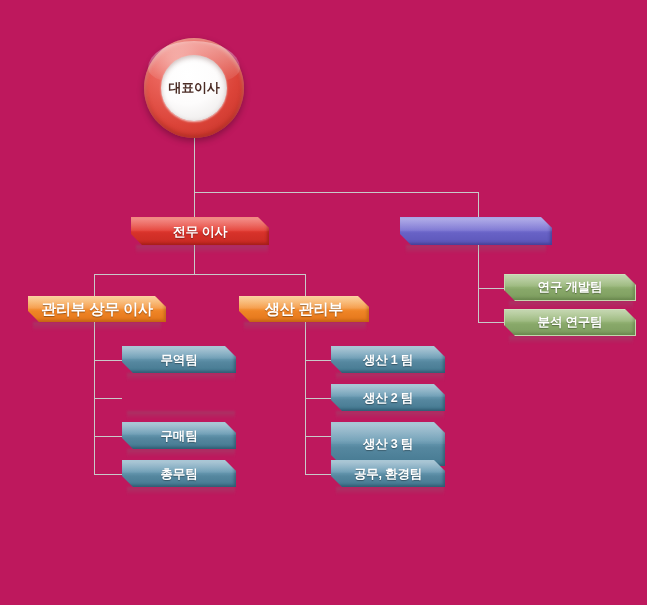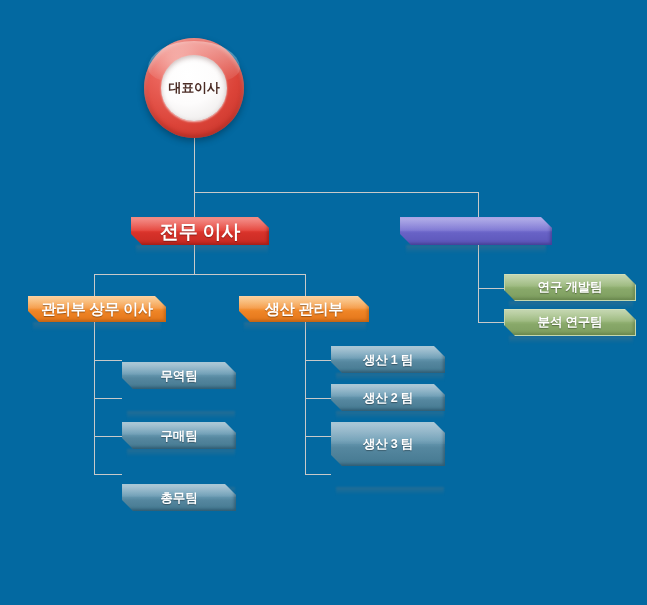--- a/index.html
+++ b/index.html
@@ -11,21 +11,21 @@
   body {
     font-family: "Liberation Sans", "DejaVu Sans", sans-serif;
     -webkit-font-smoothing: antialiased;
   }
 
   #org-chart {
     position: relative;
     width: 647px;
     height: 605px;
     overflow: hidden;
-    background: #0369a1;
+    background: #be185d;
   }
 
   
   .conn {
     position: absolute;
     background: #c9c9c9;
     z-index: 1;
   }
   .conn.h { height: 1px; }
   .conn.v { width: 1px; }
@@ -108,22 +108,21 @@
     z-index: 2;
     background: linear-gradient(to bottom, rgba(120,120,120,0.30), rgba(160,160,160,0.0));
     filter: blur(1.2px);
   }
 
   
   .box.red {
     background: linear-gradient(to bottom, #ee5a52 0%, #e54138 45%, #d7322a 55%, #c82a22 100%);
     border-top: 1px solid #f3897f;
     box-shadow: 2px 3px 4px rgba(0,0,0,0.22), inset -2px -2px 3px rgba(130,20,15,0.5);
-    font-size: 19px;
-    align-items: flex-end;
+    font-size: 13px;
   }
   .box.purple {
     background: linear-gradient(to bottom, #8c86dd 0%, #7a73d2 45%, #6862c6 55%, #5b55b8 100%);
     border-top: 1px solid #a9a4e8;
     box-shadow: 2px 3px 4px rgba(0,0,0,0.22), inset -2px -2px 3px rgba(45,40,110,0.45);
     font-size: 13px;
   }
   .box.orange {
     background: linear-gradient(to bottom, #f6a košice 0%, #f39640 45%, #ee8424 55%, #e4761a 100%);
     background: linear-gradient(to bottom, #f9b86a 0%, #f59b45 42%, #ef8526 56%, #e3751a 100%);
@@ -204,35 +203,35 @@
     <span class="txt">관리부 상무 이사</span>
   </div>
 
   <div class="box-shadow-strip" style="left:244px; top:322px; width:122px; height:9px;"></div>
   <div class="box orange" style="left:239px; top:296px; width:130px; height:26px;">
     <span class="glare"></span>
     <span class="txt">생산 관리부</span>
   </div>
 
   <div class="box-shadow-strip" style="left:127px; top:373px; width:108px; height:8px;"></div>
-  <div class="box blue" style="left:122px; top:346px; width:114px; height:27px;margin-top:16px;">
+  <div class="box blue" style="left:122px; top:346px; width:114px; height:27px;">
     <span class="glare"></span>
     <span class="txt">무역팀</span>
   </div>
 
   <div class="box-shadow-strip" style="left:127px; top:411px; width:108px; height:8px;"></div>
 
   <div class="box-shadow-strip" style="left:127px; top:449px; width:108px; height:8px;"></div>
   <div class="box blue" style="left:122px; top:422px; width:114px; height:27px;">
     <span class="glare"></span>
     <span class="txt">구매팀</span>
   </div>
 
   <div class="box-shadow-strip" style="left:127px; top:487px; width:108px; height:8px;"></div>
-  <div class="box blue" style="left:122px; top:484px; width:114px; height:27px;">
+  <div class="box blue" style="left:122px; top:460px; width:114px; height:27px;">
     <span class="glare"></span>
     <span class="txt">총무팀</span>
   </div>
 
   <div class="box-shadow-strip" style="left:336px; top:373px; width:108px; height:8px;"></div>
   <div class="box blue" style="left:331px; top:346px; width:114px; height:27px;">
     <span class="glare"></span>
     <span class="txt">생산 1 팀</span>
   </div>
 
@@ -242,20 +241,24 @@
     <span class="txt">생산 2 팀</span>
   </div>
 
   <div class="box-shadow-strip" style="left:336px; top:449px; width:108px; height:8px;"></div>
   <div class="box blue" style="left:331px; top:422px; width:114px; height:44px;">
     <span class="glare"></span>
     <span class="txt">생산 3 팀</span>
   </div>
 
   <div class="box-shadow-strip" style="left:336px; top:487px; width:108px; height:8px;"></div>
+  <div class="box blue" style="left:331px; top:460px; width:114px; height:27px;">
+    <span class="glare"></span>
+    <span class="txt">공무, 환경팀</span>
+  </div>
 
   <div class="box-shadow-strip" style="left:509px; top:301px; width:124px; height:8px;"></div>
   <div class="box green" style="left:504px; top:274px; width:132px; height:27px;">
     <span class="glare"></span>
     <span class="txt">연구 개발팀</span>
   </div>
 
   <div class="box-shadow-strip" style="left:509px; top:336px; width:124px; height:8px;"></div>
   <div class="box green" style="left:504px; top:309px; width:132px; height:27px;">
     <span class="glare"></span>

